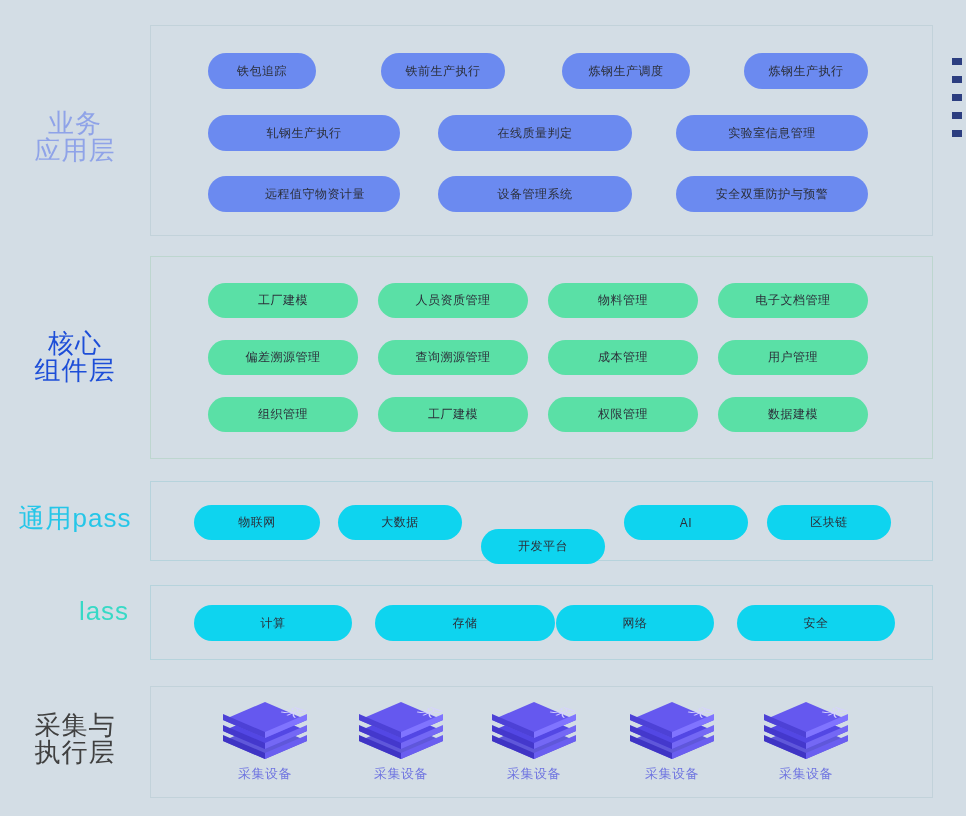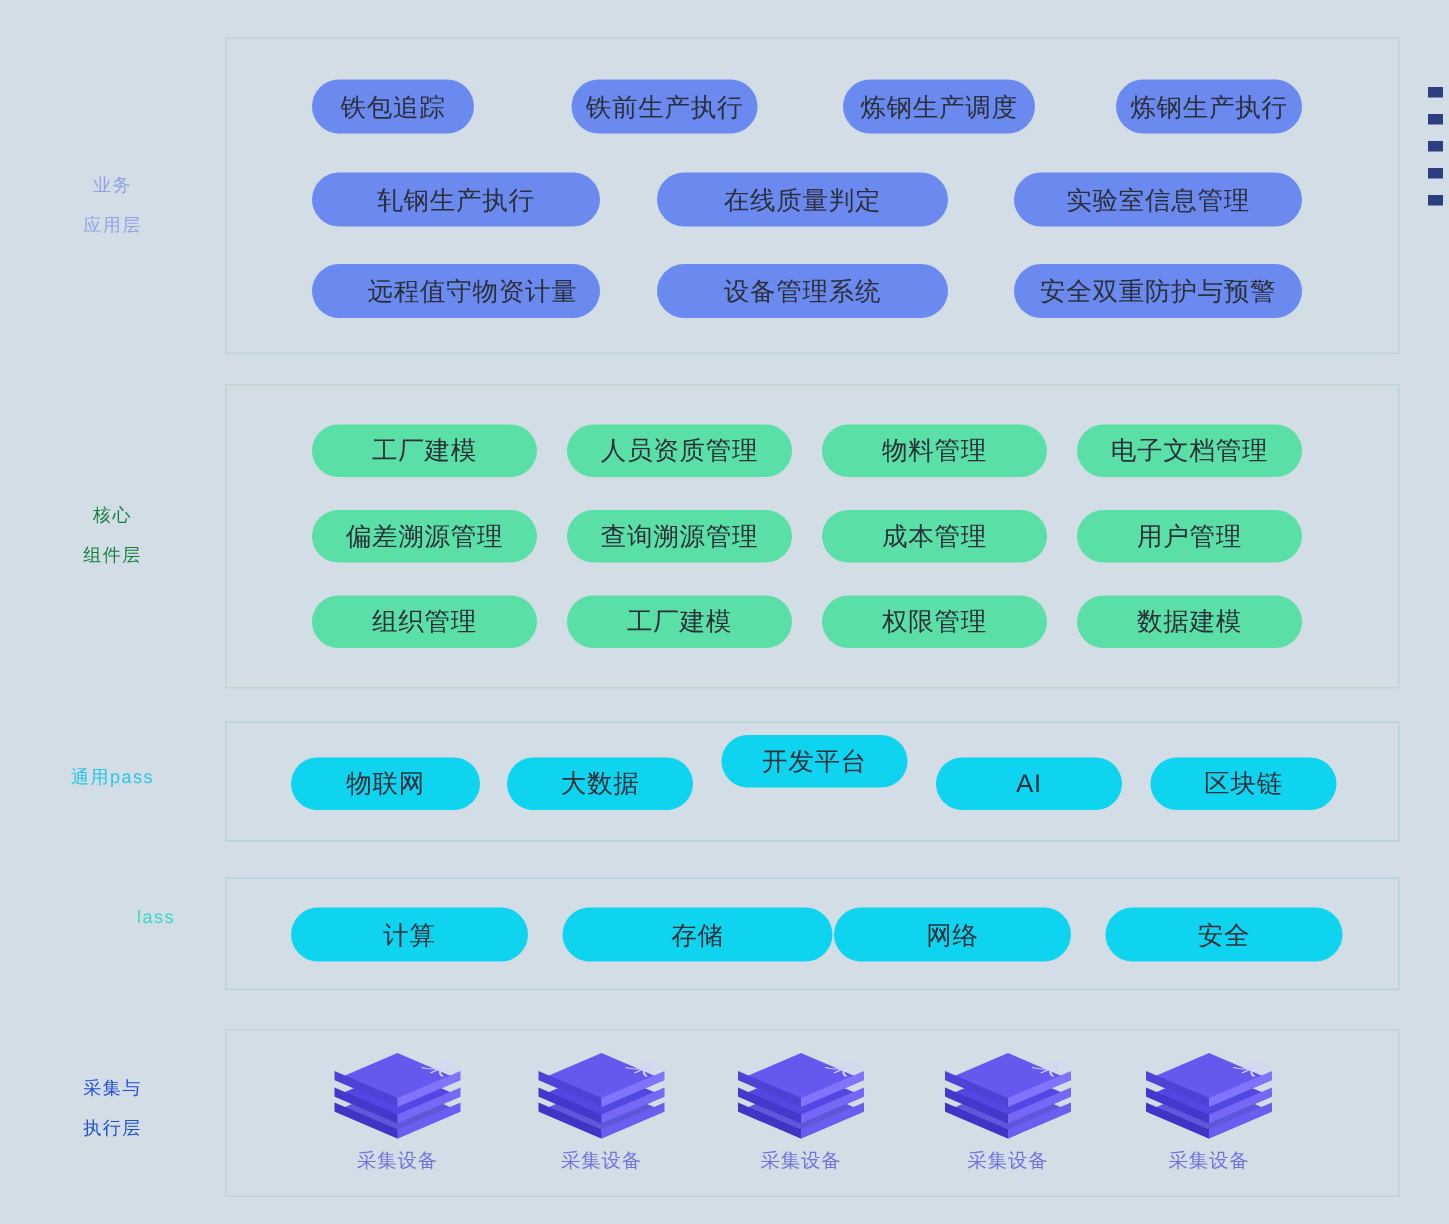--- a/index.html
+++ b/index.html
@@ -8,50 +8,50 @@
     background: #d3dde5;
     font-family: "Liberation Sans", "DejaVu Sans", sans-serif;
     overflow: hidden;
   }
   #canvas { position: relative; width: 966px; height: 816px; }
 
   .layer-label {
     position: absolute;
     left: 0; width: 150px;
     text-align: center;
-    font-size: 12px;
+    font-size: 26px;
     line-height: 27px;
     letter-spacing: 1px;
     white-space: pre-line;
     user-select: none;
   }
   .lbl-business { color: #8fa3e8; }
-  .lbl-core     { color: #15803d; }
+  .lbl-core     { color: #1d4ed8; }
   .lbl-paas     { color: #25c6e8; }
   .lbl-iaas     { color: #37d9c6; }
-  .lbl-collect  { color: #1d4ed8; }
+  .lbl-collect  { color: #404040; }
 
   .panel {
     position: absolute;
     border: 1px solid #c2d2da;
     background: transparent;
   }
   .panel.core-panel { border-color: #bdd6cf; }
   .panel.paas-panel { border-color: #b6d3dc; }
   .panel.iaas-panel { border-color: #b6d3dc; }
   .panel.collect-panel { border-color: #c2d2da; }
 
   
   .pill {
     position: absolute;
     display: flex;
     align-items: center;
     justify-content: center;
     border-radius: 18px;
-    font-size: 17px;
+    font-size: 12px;
     letter-spacing: .5px;
     color: #2b2f3a;
     white-space: nowrap;
     cursor: pointer;
   }
   .pill.blue  { background: #6b8af0; }
   .pill.green { background: #5ae0a6; }
   .pill.cyan  { background: #0ed4ef; }
 
   
@@ -114,21 +114,21 @@
   <div class="pill green" style="left:378px; top:397px; width:150px; height:35px;">工厂建模</div>
   <div class="pill green" style="left:548px; top:397px; width:150px; height:35px;">权限管理</div>
   <div class="pill green" style="left:718px; top:397px; width:150px; height:35px;">数据建模</div>
 
   <div class="layer-label lbl-paas" style="top:505px;">通用pass</div>
 
   <div class="panel paas-panel" style="left:150px; top:481px; width:783px; height:80px;"></div>
 
   <div class="pill cyan" style="left:194px; top:505px; width:126px; height:35px;">物联网</div>
   <div class="pill cyan" style="left:338px; top:505px; width:124px; height:35px;">大数据</div>
-  <div class="pill cyan" style="left:481px; top:490px; width:124px; height:35px;font-family:Liberation Serif, serif;">开发平台</div>
+  <div class="pill cyan" style="left:481px; top:529px; width:124px; height:35px;font-family:Liberation Serif, serif;">开发平台</div>
   <div class="pill cyan" style="left:624px; top:505px; width:124px; height:35px;">AI</div>
   <div class="pill cyan" style="left:767px; top:505px; width:124px; height:35px;">区块链</div>
 
   <div class="layer-label lbl-iaas" style="top:598px;margin-left:29px;">lass</div>
 
   <div class="panel iaas-panel" style="left:150px; top:585px; width:783px; height:75px;"></div>
 
   <div class="pill cyan" style="left:194px; top:605px; width:158px; height:36px;">计算</div>
   <div class="pill cyan" style="left:375px; top:605px; width:180px; height:36px;">存储</div>
   <div class="pill cyan" style="left:556px; top:605px; width:158px; height:36px;">网络</div>

